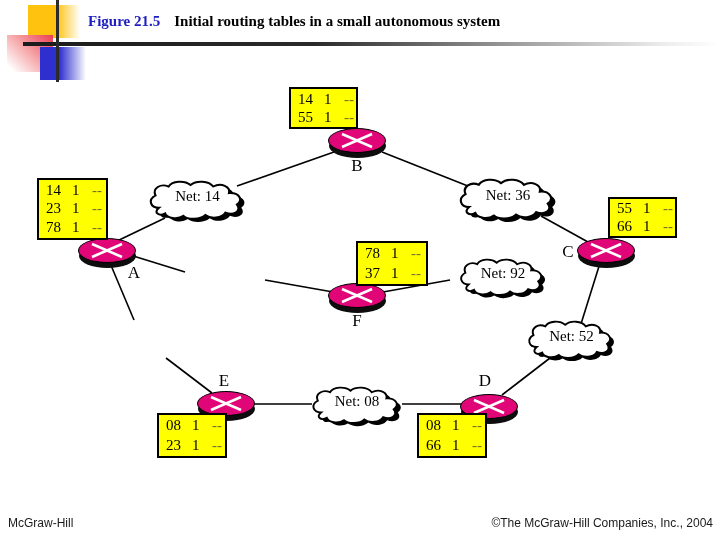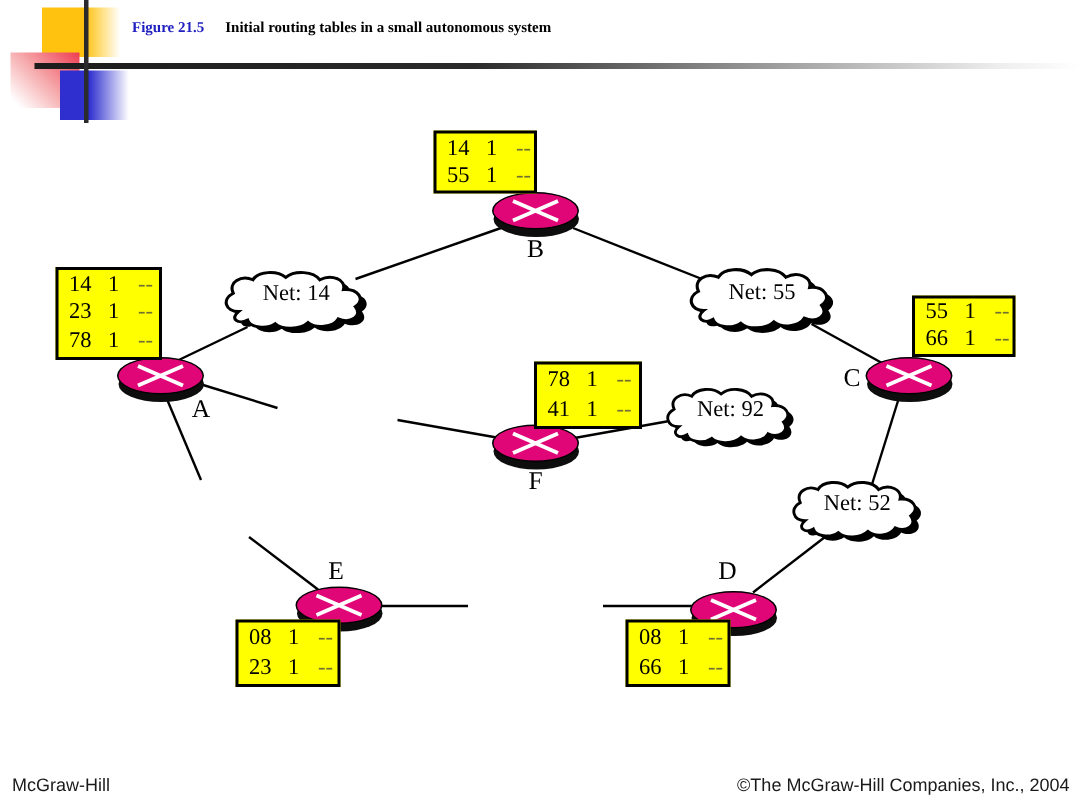--- a/index.html
+++ b/index.html
@@ -12,21 +12,21 @@
     background:linear-gradient(to right,#ffc20e 0%,#ffc20e 55%,rgba(255,247,214,0.05) 100%);}
   .deco-red{position:absolute;left:7px;top:35px;width:46px;height:37px;
     background:linear-gradient(225deg,#ee3d52 0%,#f6a9ab 50%,#ffffff 92%);}
   .deco-blue{position:absolute;left:40px;top:47px;width:46px;height:33px;
     background:linear-gradient(to right,#2f2fd0 0%,#2f2fd0 42%,rgba(255,255,255,0.05) 100%);}
   .deco-vline{position:absolute;left:56px;top:0;width:3px;height:82px;background:#2b2b2b;}
   .hline{position:absolute;left:23px;top:42px;right:0;height:4px;
     background:linear-gradient(to right,#1c1c1c 0%,#2a2a2a 42%,#9a9a9a 70%,#ededed 92%,#ffffff 100%);}
   
   .title-row{position:absolute;left:88px;top:13px;width:600px;white-space:nowrap;
-    font-weight:bold;font-size:10px;}
+    font-weight:bold;font-size:15px;}
   .fig-label{color:#2020c2;margin-right:14px;}
   .fig-title{color:#000000;}
   
   .footer-left,.footer-right{position:absolute;top:516px;font-family:"Liberation Sans",sans-serif;
     font-size:12px;color:#1a1a1a;}
   .footer-left{left:8px;}
   .footer-right{right:7px;text-align:center;}
   
   .diagram{position:absolute;left:0;top:0;width:720px;height:540px;}
   #links-svg{position:absolute;left:0;top:0;z-index:1;}
@@ -86,27 +86,30 @@
         <line x1="254" y1="404" x2="312" y2="404" stroke="#000000" stroke-width="1.6"></line>
         <line x1="402" y1="404" x2="462" y2="404" stroke="#000000" stroke-width="1.6"></line>
         <line x1="502" y1="395" x2="550" y2="358" stroke="#000000" stroke-width="1.6"></line>
         <line x1="600" y1="263" x2="581" y2="324" stroke="#000000" stroke-width="1.6"></line>
       </svg>
   <div class="cloud" style="left: 145px; top: 180px; width: 105px; height: 44px;"><svg width="105" height="44" viewBox="0 0 120 54" preserveAspectRatio="none">
           <use href="#cloud-shape"></use>
         </svg><div class="cloud-label">Net: 14</div></div>
       <div class="cloud" style="left: 455px; top: 178px; width: 106px; height: 46px;"><svg width="106" height="46" viewBox="0 0 120 54" preserveAspectRatio="none">
           <use href="#cloud-shape"></use>
-        </svg><div class="cloud-label">Net: 55</div></div>
-      <div class="cloud" style="left: 440px; top: 258px; width: 94px; height: 42px;"><svg width="94" height="42" viewBox="0 0 120 54" preserveAspectRatio="none">
+        </svg><div class="cloud-label">Net: 36</div></div>
+      <div class="cloud" style="left: 456px; top: 258px; width: 94px; height: 42px;"><svg width="94" height="42" viewBox="0 0 120 54" preserveAspectRatio="none">
           <use href="#cloud-shape"></use>
         </svg><div class="cloud-label">Net: 92</div></div>
       <div class="cloud" style="left: 524px; top: 320px; width: 95px; height: 43px;"><svg width="95" height="43" viewBox="0 0 120 54" preserveAspectRatio="none">
           <use href="#cloud-shape"></use>
         </svg><div class="cloud-label">Net: 52</div></div>
+      <div class="cloud" style="left: 308px; top: 386px; width: 98px; height: 42px;"><svg width="98" height="42" viewBox="0 0 120 54" preserveAspectRatio="none">
+          <use href="#cloud-shape"></use>
+        </svg><div class="cloud-label">Net: 08</div></div>
       <div class="router" style="left: 328px; top: 128px;">
         <div class="router-shadow"></div>
         <div class="router-body" style="background: rgb(225, 6, 119);">
           <svg width="56" height="23" class="router-x">
             <line x1="13" y1="5" x2="43" y2="18" stroke="#ffffff" stroke-width="2.6"></line>
             <line x1="43" y1="5" x2="13" y2="18" stroke="#ffffff" stroke-width="2.6"></line>
           </svg>
         </div>
       </div>
       <div class="router-label" style="left: 357px; top: 166px;">B</div>
@@ -201,21 +204,21 @@
           <span class="c-next" style="color: rgb(112, 112, 47);">--</span>
         </div>
       </div>
       <div class="rtable" style="left: 356px; top: 241px; width: 72px; height: 45px; background: rgb(255, 255, 0);">
         <div class="trow" style="height: 19.5px; align-items: center;">
           <span class="c-net" style="color: rgb(0, 0, 0);">78</span>
           <span class="c-cost" style="color: rgb(0, 0, 0);">1</span>
           <span class="c-next" style="color: rgb(112, 112, 47);">--</span>
         </div>
         <div class="trow" style="height: 19.5px; align-items: center;">
-          <span class="c-net" style="color: rgb(0, 0, 0);">41</span>
+          <span class="c-net" style="color: rgb(0, 0, 0);">37</span>
           <span class="c-cost" style="color: rgb(0, 0, 0);">1</span>
           <span class="c-next" style="color: rgb(112, 112, 47);">--</span>
         </div>
       </div>
       <div class="rtable" style="left: 157px; top: 413px; width: 70px; height: 45px; background: rgb(255, 255, 0);">
         <div class="trow" style="height: 19.5px; align-items: center;">
           <span class="c-net" style="color: rgb(0, 0, 0);">08</span>
           <span class="c-cost" style="color: rgb(0, 0, 0);">1</span>
           <span class="c-next" style="color: rgb(112, 112, 47);">--</span>
         </div>

